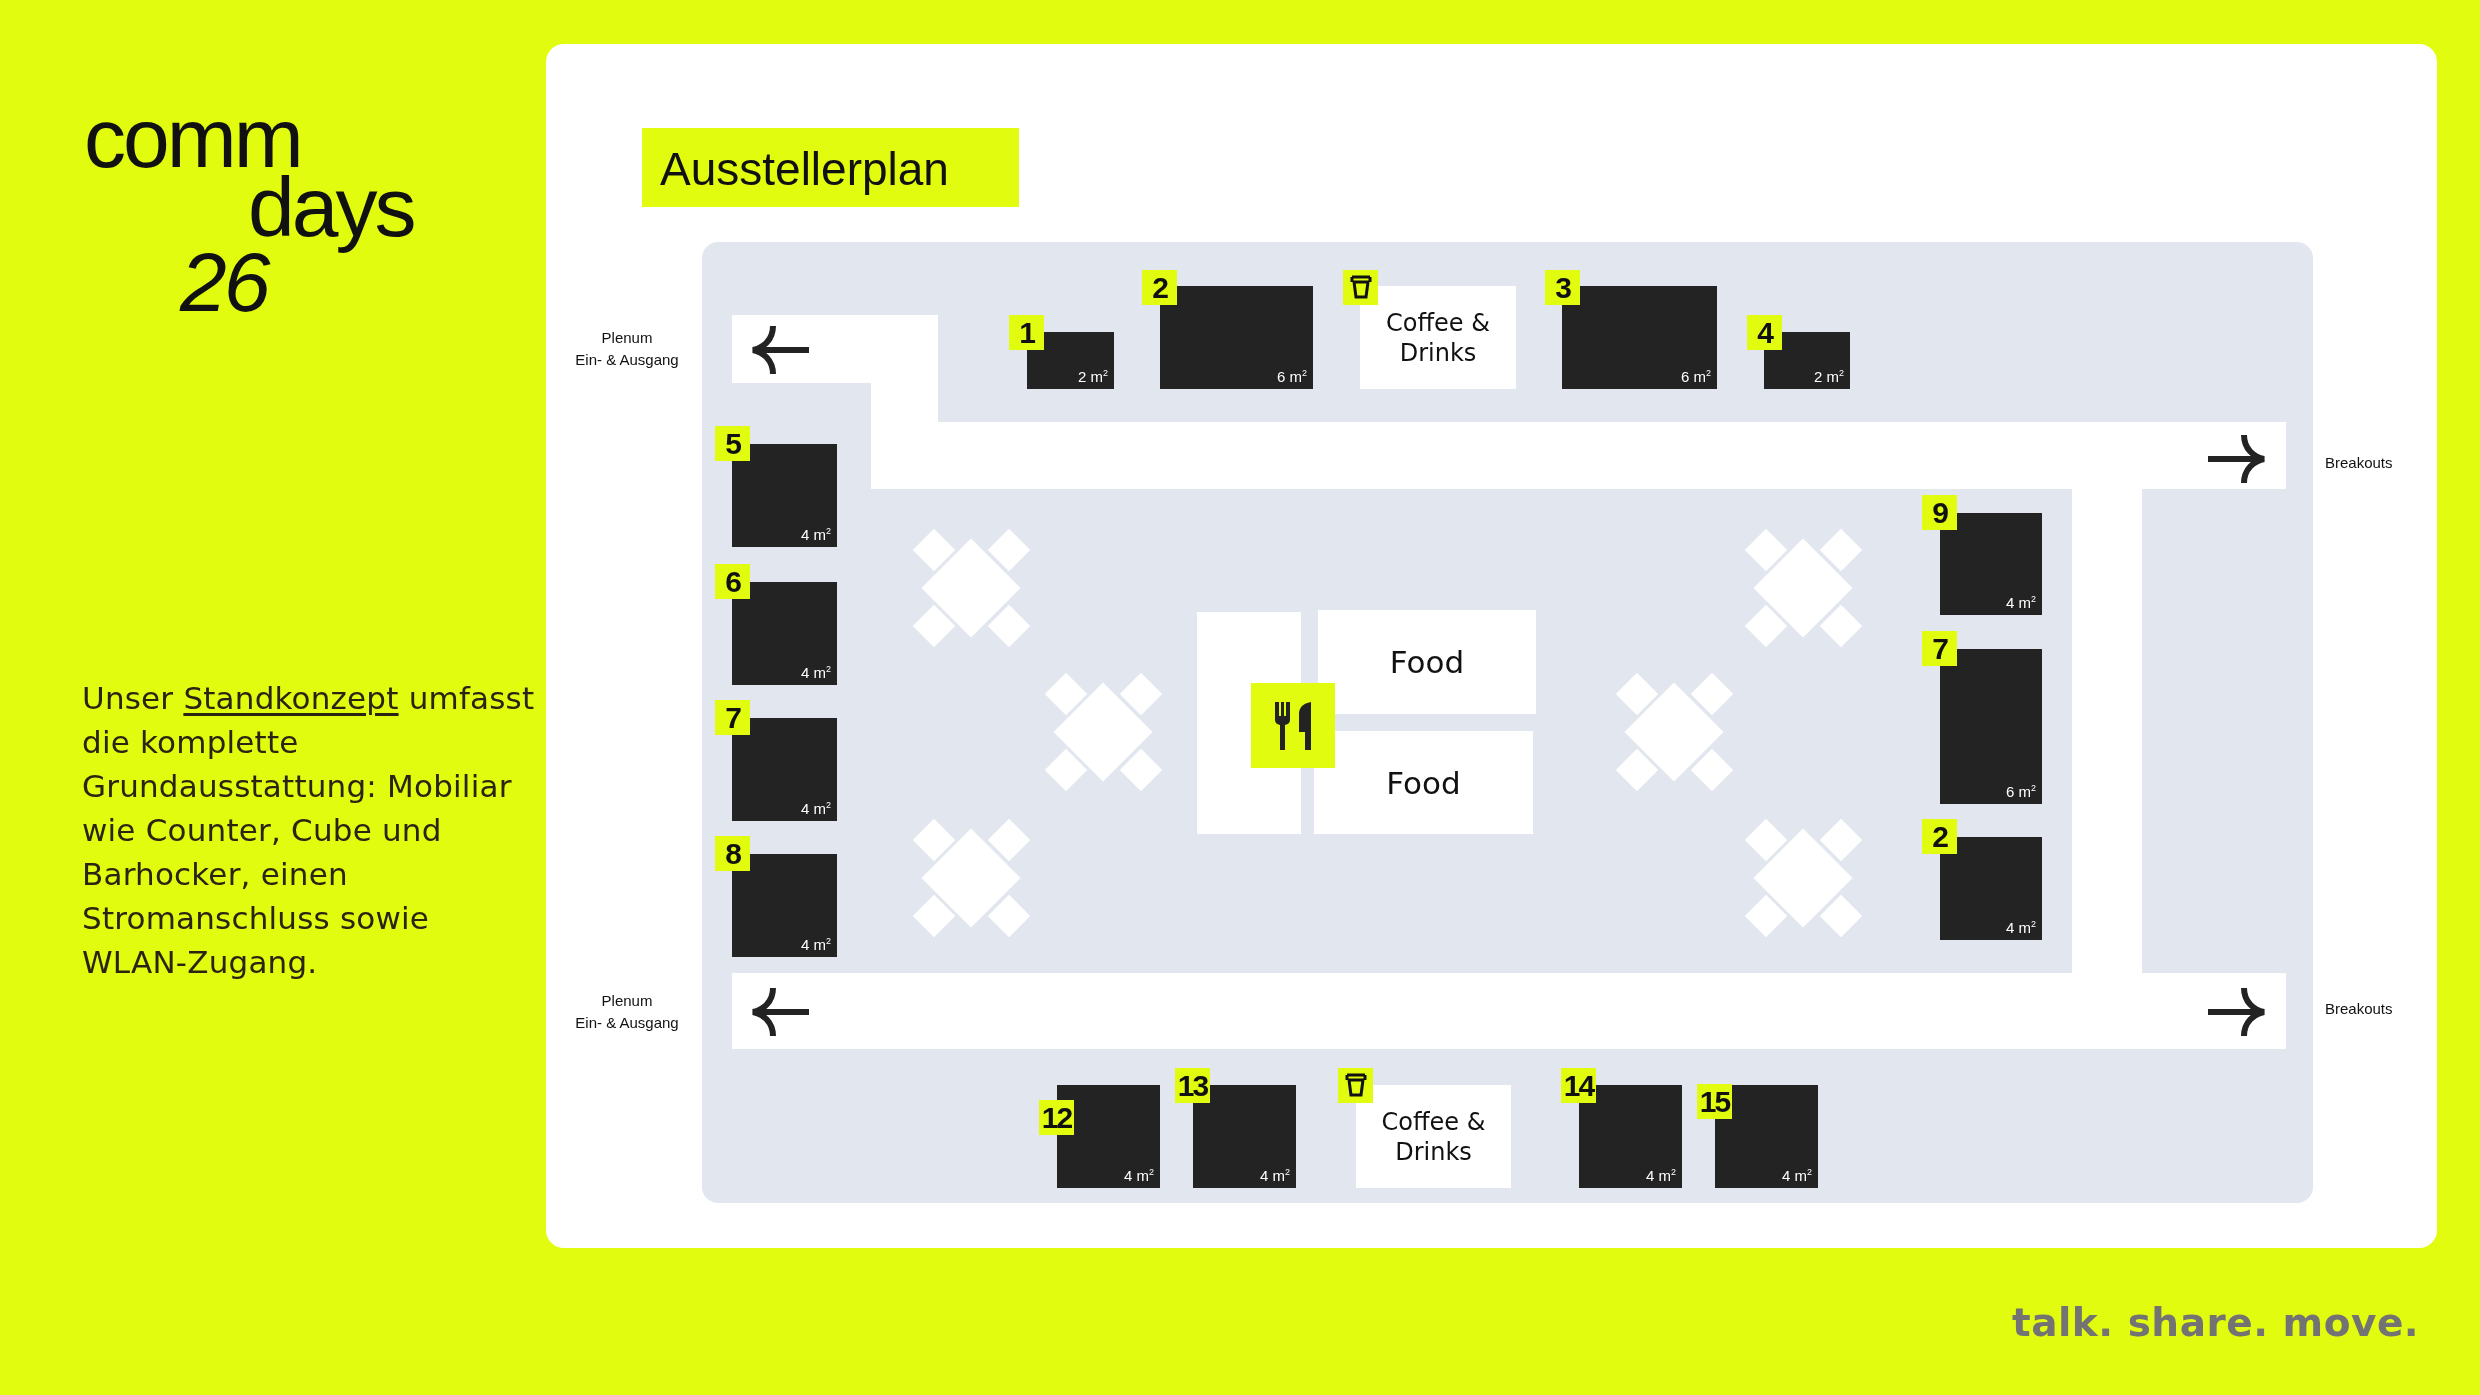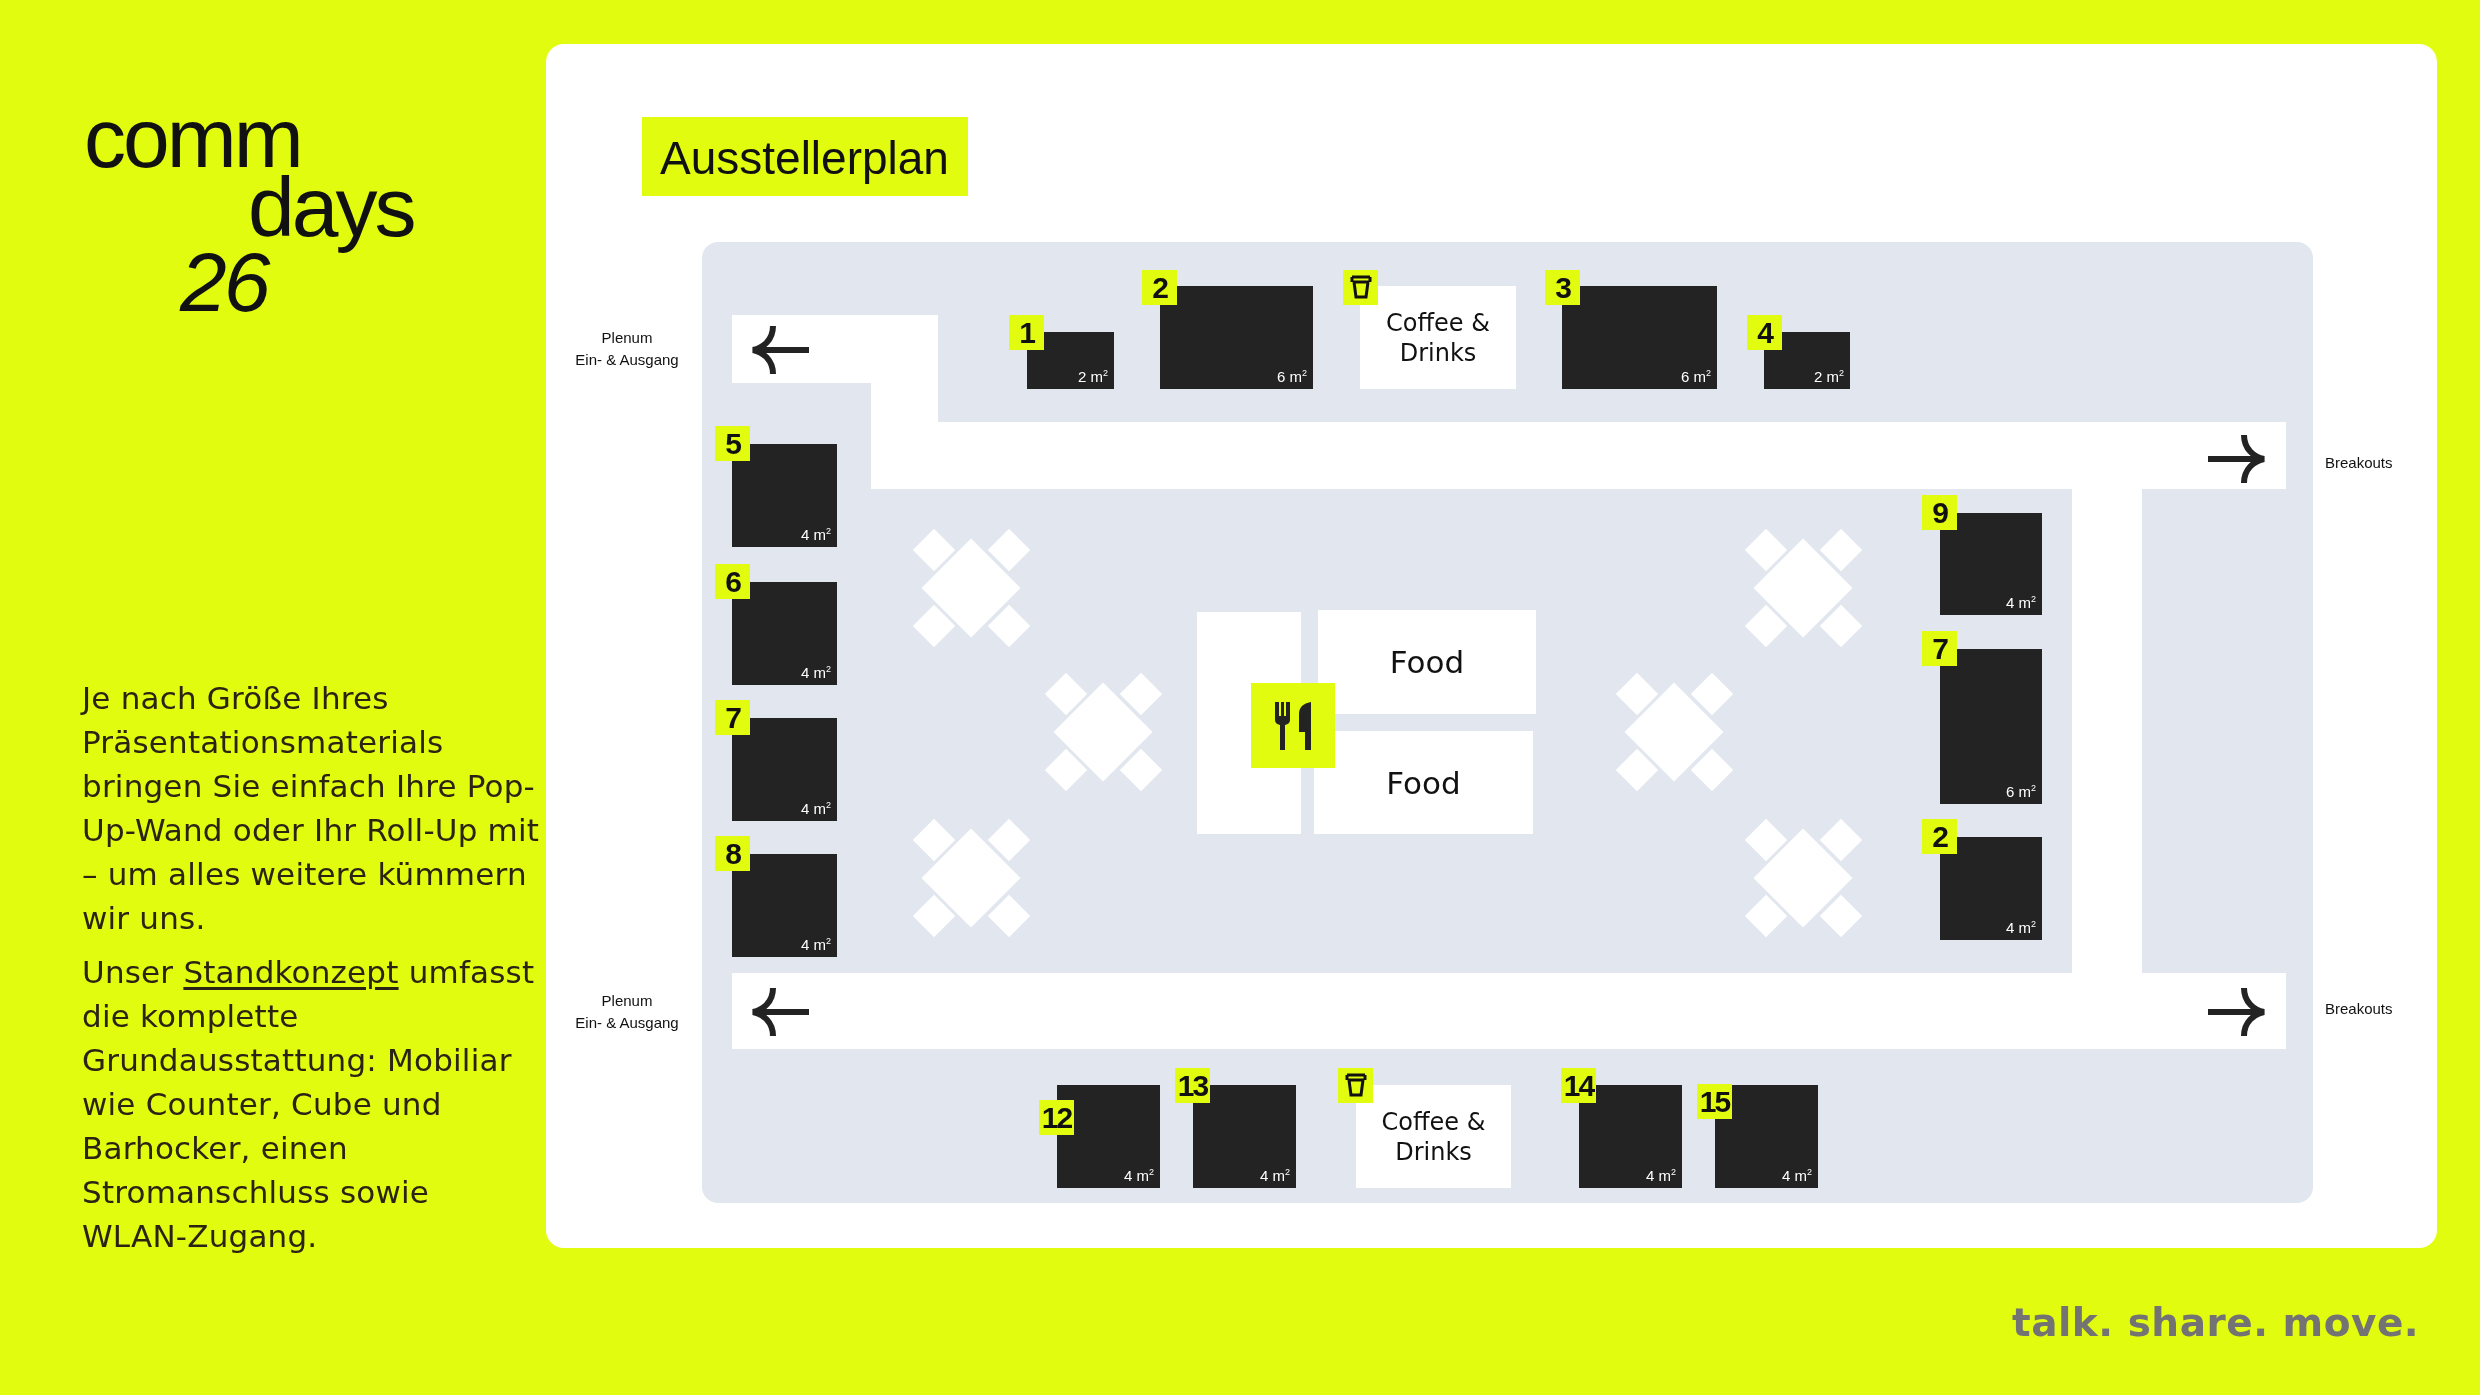--- a/index.html
+++ b/index.html
@@ -4,21 +4,21 @@
 <style>
   html,body{margin:0;padding:0;}
   body{width:2480px;height:1395px;position:relative;overflow:hidden;background:#e2fc10;font-family:"Liberation Sans",sans-serif;color:#1c1c1c;}
   .abs{position:absolute;}
   .logo-line{position:absolute;font-family:"Liberation Sans",sans-serif;font-size:84px;line-height:1;letter-spacing:-3px;color:#111;font-weight:400;}
   .body-text{position:absolute;left:82px;width:460px;font-family:"DejaVu Sans",sans-serif;font-size:31px;line-height:44px;color:#2a2413;letter-spacing:0.2px;}
   .body-text p{margin:0 0 10px 0;}
   .body-text .link{text-decoration:underline;text-underline-offset:4px;}
   .tagline{position:absolute;left:2012px;top:1300px;font-family:"DejaVu Sans",sans-serif;font-weight:bold;font-size:39px;color:#737373;letter-spacing:0.5px;}
   .panel{position:absolute;left:546px;top:44px;width:1891px;height:1204px;background:#fff;border-radius:18px;}
-  .title-box{position:absolute;left:642px;top:117px;width:326px;height:79px;background:#e2fc10;}
+  .title-box{position:absolute;left:642px;top:128px;width:377px;height:79px;background:#e2fc10;}
   .title-box span{position:absolute;left:18px;top:14px;font-size:46px;font-family:"Liberation Sans",sans-serif;color:#111;}
   .floor{position:absolute;left:702px;top:242px;width:1611px;height:961px;background:#e2e7ef;border-radius:16px;}
   .white{position:absolute;background:#fff;}
   .booth{position:absolute;background:#232323;}
   .booth .size{position:absolute;right:6px;bottom:4px;color:#fff;font-size:15px;font-family:"Liberation Sans",sans-serif;}
   .booth .size sup{font-size:9px;}
   .num{position:absolute;width:35px;height:35px;background:#e2fc10;color:#111;font-weight:bold;font-size:30px;line-height:35px;text-align:center;font-family:"Liberation Sans",sans-serif;letter-spacing:-2px;}
   .service{position:absolute;background:#fff;display:flex;align-items:center;justify-content:center;text-align:center;font-size:24px;line-height:30px;color:#111;font-family:"DejaVu Sans",sans-serif;}
   .food{position:absolute;background:#fff;display:flex;align-items:center;justify-content:center;font-size:31px;color:#111;font-family:"DejaVu Sans",sans-serif;}
   .icon-box{position:absolute;background:#e2fc10;display:flex;align-items:center;justify-content:center;}
@@ -26,21 +26,20 @@
   .diamond{position:absolute;background:#fff;transform:rotate(45deg);}
 </style>
 </head>
 <body>
 
 <div class="logo-line" style="left:84px;top:96px;">comm</div>
 <div class="logo-line" style="left:248px;top:165px;">days</div>
 <div class="logo-line" style="left:180px;top:240px;font-style:italic;">26</div>
 
 <div class="body-text" style="top:676px;">
-  <p>Je nach Größe Ihres Präsentationsmaterials bringen Sie einfach Ihre Pop-Up-Wand oder Ihr Roll-Up mit – um alles weitere kümmern wir uns.</p>
   <p><span>Unser </span><span class="link">Standkonzept</span><span> umfasst die komplette Grundausstattung: Mobiliar wie Counter, Cube und Barhocker, einen Stromanschluss sowie WLAN-Zugang.</span></p>
 </div>
 
 <div class="tagline">talk. share. move.</div>
 
 <div class="panel"></div>
 <div class="title-box">
     <span>Ausstellerplan</span>
   </div>
 

